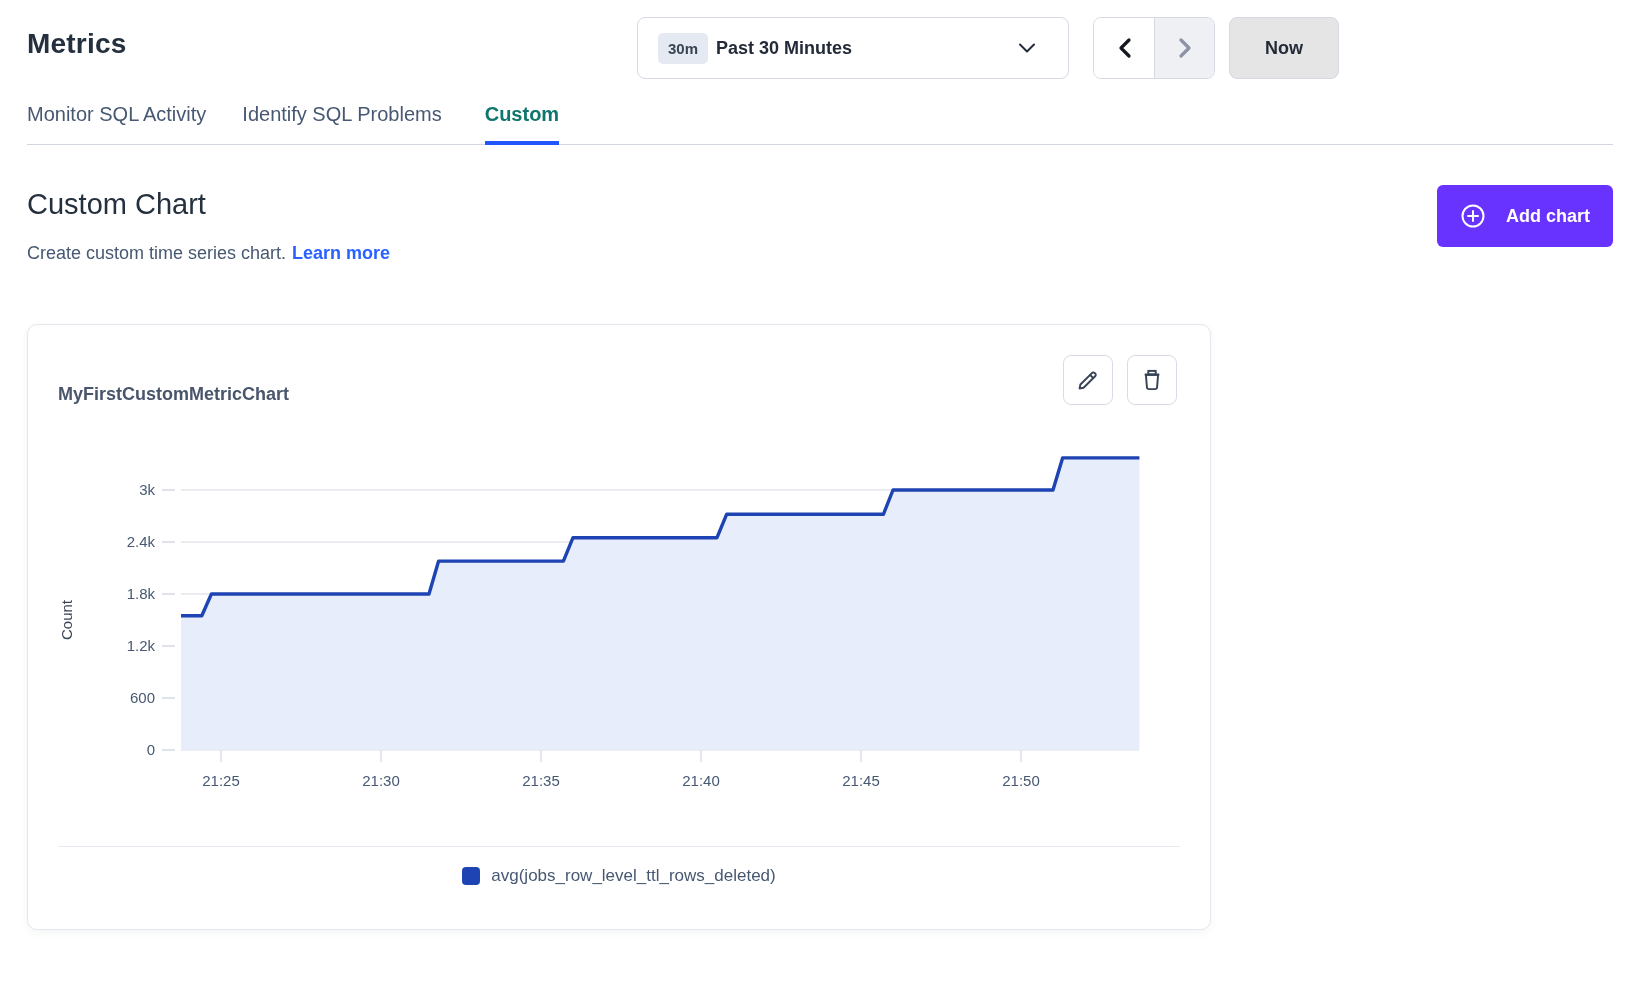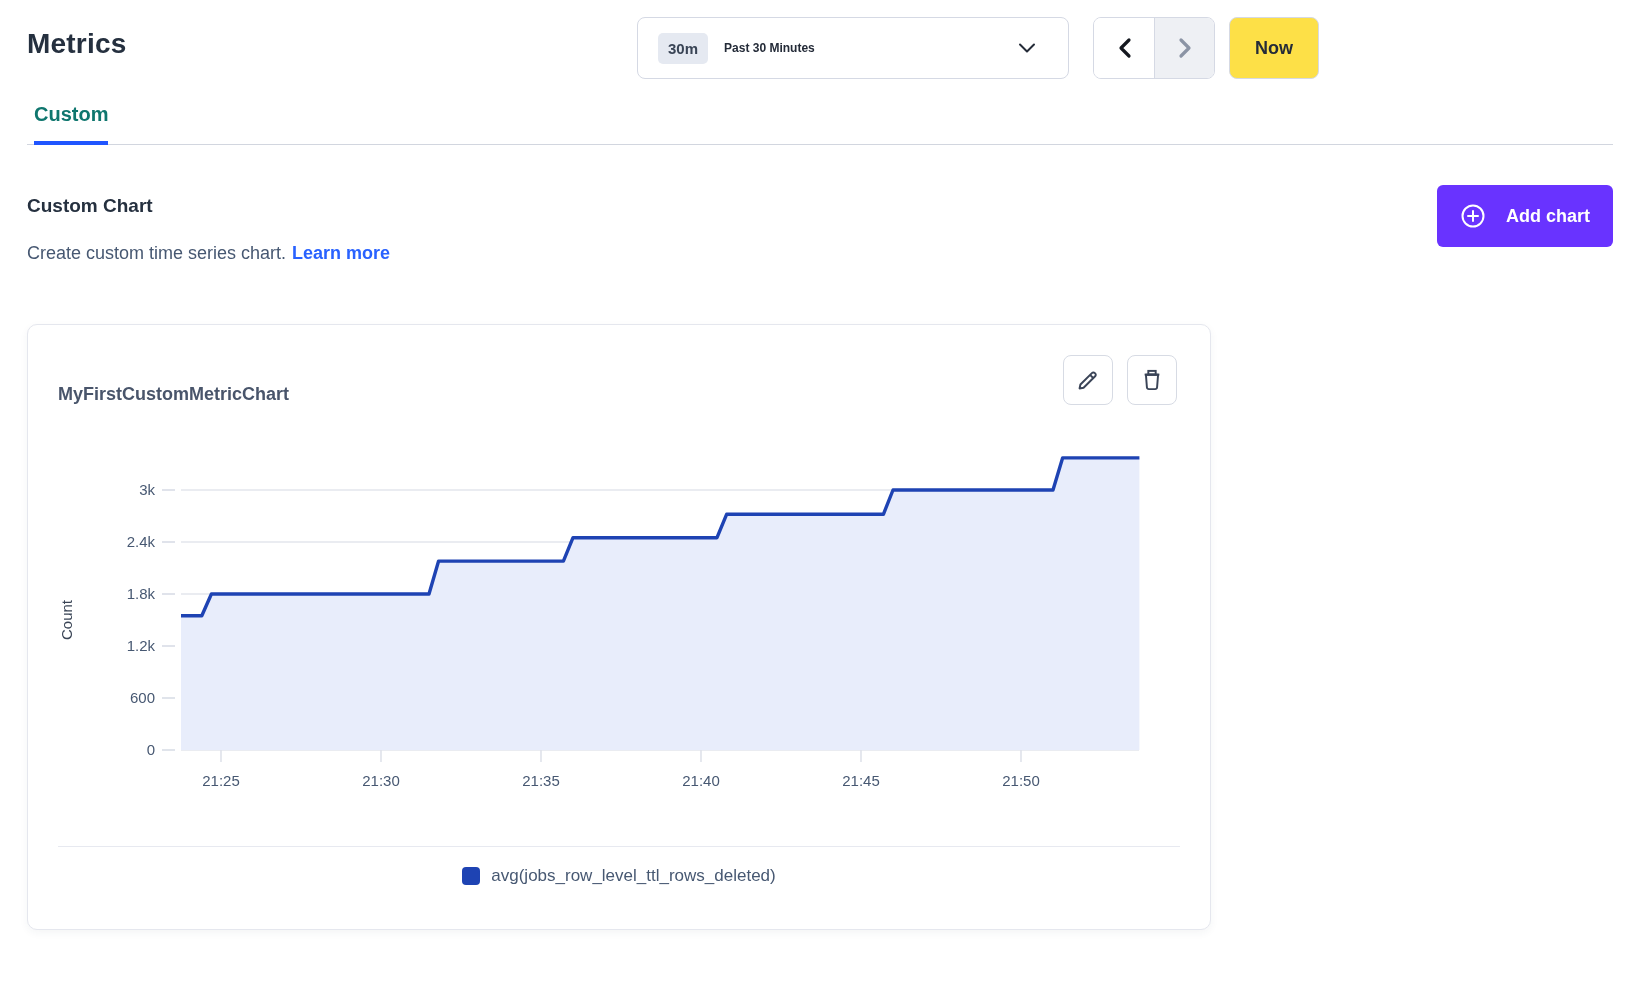--- a/index.html
+++ b/index.html
@@ -7,39 +7,39 @@
   body { font-family:"Liberation Sans", sans-serif; color:#475872; }
   #app { position:relative; width:1650px; height:982px; background:#fff; overflow:hidden; }
 
   
   .page-title { position:absolute; left:27px; top:28px; font-size:28px; font-weight:700; color:#25303f; letter-spacing:.2px; }
 
   .controls { position:absolute; left:637px; top:17px; display:flex; align-items:center; }
   .time-select { width:432px; height:62px; border:1px solid #d5d9e4; border-radius:8px; background:#fff;
                  display:flex; align-items:center; padding:0 32px 0 20px; cursor:pointer; }
   .time-badge { background:#e5e9f1; color:#394455; font-size:15px; font-weight:700; padding:7px 10px; border-radius:5px; }
-  .time-label { margin-left:16px; font-size:12px; font-weight:700; color:#242b38; flex:1; }
+  .time-label { margin-left:8px; font-size:18px; font-weight:700; color:#242b38; flex:1; }
   .chev-down { margin-left:8px; }
 
   .arrow-group { margin-left:24px; display:flex; border:1px solid #d5d9e4; border-radius:8px; overflow:hidden; height:62px; }
   .arrow-btn { width:60px; height:60px; display:flex; align-items:center; justify-content:center; background:#fff; border:none; cursor:pointer; }
   .arrow-btn + .arrow-btn { border-left:1px solid #d5d9e4; }
   .arrow-btn.disabled { background:#eef0f4; cursor:default; }
 
-  .now-btn { margin-left:14px; width:90px; height:62px; background:#fde047; border:1px solid #d5d9e4; border-radius:8px;
+  .now-btn { margin-left:14px; width:110px; height:62px; background:#e5e5e5; border:1px solid #d5d9e4; border-radius:8px;
              font-family:inherit; font-size:18px; font-weight:700; color:#242b38; cursor:pointer; }
 
   
   .tabs { position:absolute; left:27px; top:103px; width:1586px; display:flex; gap:36px; border-bottom:1px solid #d2d6df; }
   .tab { position:relative; padding-bottom:18px; font-size:20px; color:#475872; cursor:pointer; }
   .tab.active { color:#0f766e; font-weight:700;margin-left:7px; }
   .tab.active::after { content:""; position:absolute; left:0; right:0; bottom:-1px; height:4px; background:#2055ff; }
 
   
-  .section-title { position:absolute; left:27px; top:195px; font-size:19px; font-weight:700; color:#25303f; }
+  .section-title { position:absolute; left:27px; top:188px; font-size:29px; font-weight:400; color:#25303f; }
   .section-desc { position:absolute; left:27px; top:243px; font-size:18px; color:#475872; }
   .learn-more { color:#2962ff; font-weight:700; text-decoration:none; margin-left:6px; cursor:pointer; }
 
   .add-chart-btn { position:absolute; left:1437px; top:185px; width:176px; height:62px; background:#6933ff; border:none;
                    border-radius:6px; color:#fff; font-family:inherit; font-size:18px; font-weight:700;
                    display:flex; align-items:center; justify-content:center; gap:20px; cursor:pointer; }
 
   
   .card { position:absolute; left:27px; top:324px; width:1184px; height:606px; background:#fff;
           border:1px solid #e5e7ee; border-radius:10px; box-shadow:0 3px 8px rgba(40,50,80,.05); }
@@ -81,20 +81,22 @@
       <button class="arrow-btn disabled">
         <svg width="18" height="24" viewBox="0 0 18 24">
           <path d="M5 4 L13 12 L5 20" fill="none" stroke="#8b94a5" stroke-width="3.2" stroke-linecap="round" stroke-linejoin="round"></path>
         </svg>
       </button>
     </div>
     <button class="now-btn">Now</button>
   </div>
 
   <nav class="tabs">
+    <div class="tab">Monitor SQL Activity</div>
+    <div class="tab">Identify SQL Problems</div>
     <div class="tab active">Custom</div>
   </nav>
 
   <h2 class="section-title">Custom Chart</h2>
   <p class="section-desc"><span>Create custom time series chart.</span><a class="learn-more">Learn more</a></p>
 
   <button class="add-chart-btn">
     <svg width="26" height="26" viewBox="0 0 26 26">
       <circle cx="13" cy="13" r="10.5" fill="none" stroke="#ffffff" stroke-width="2"></circle>
       <path d="M13 8 V18 M8 13 H18" stroke="#ffffff" stroke-width="2" stroke-linecap="round"></path>

